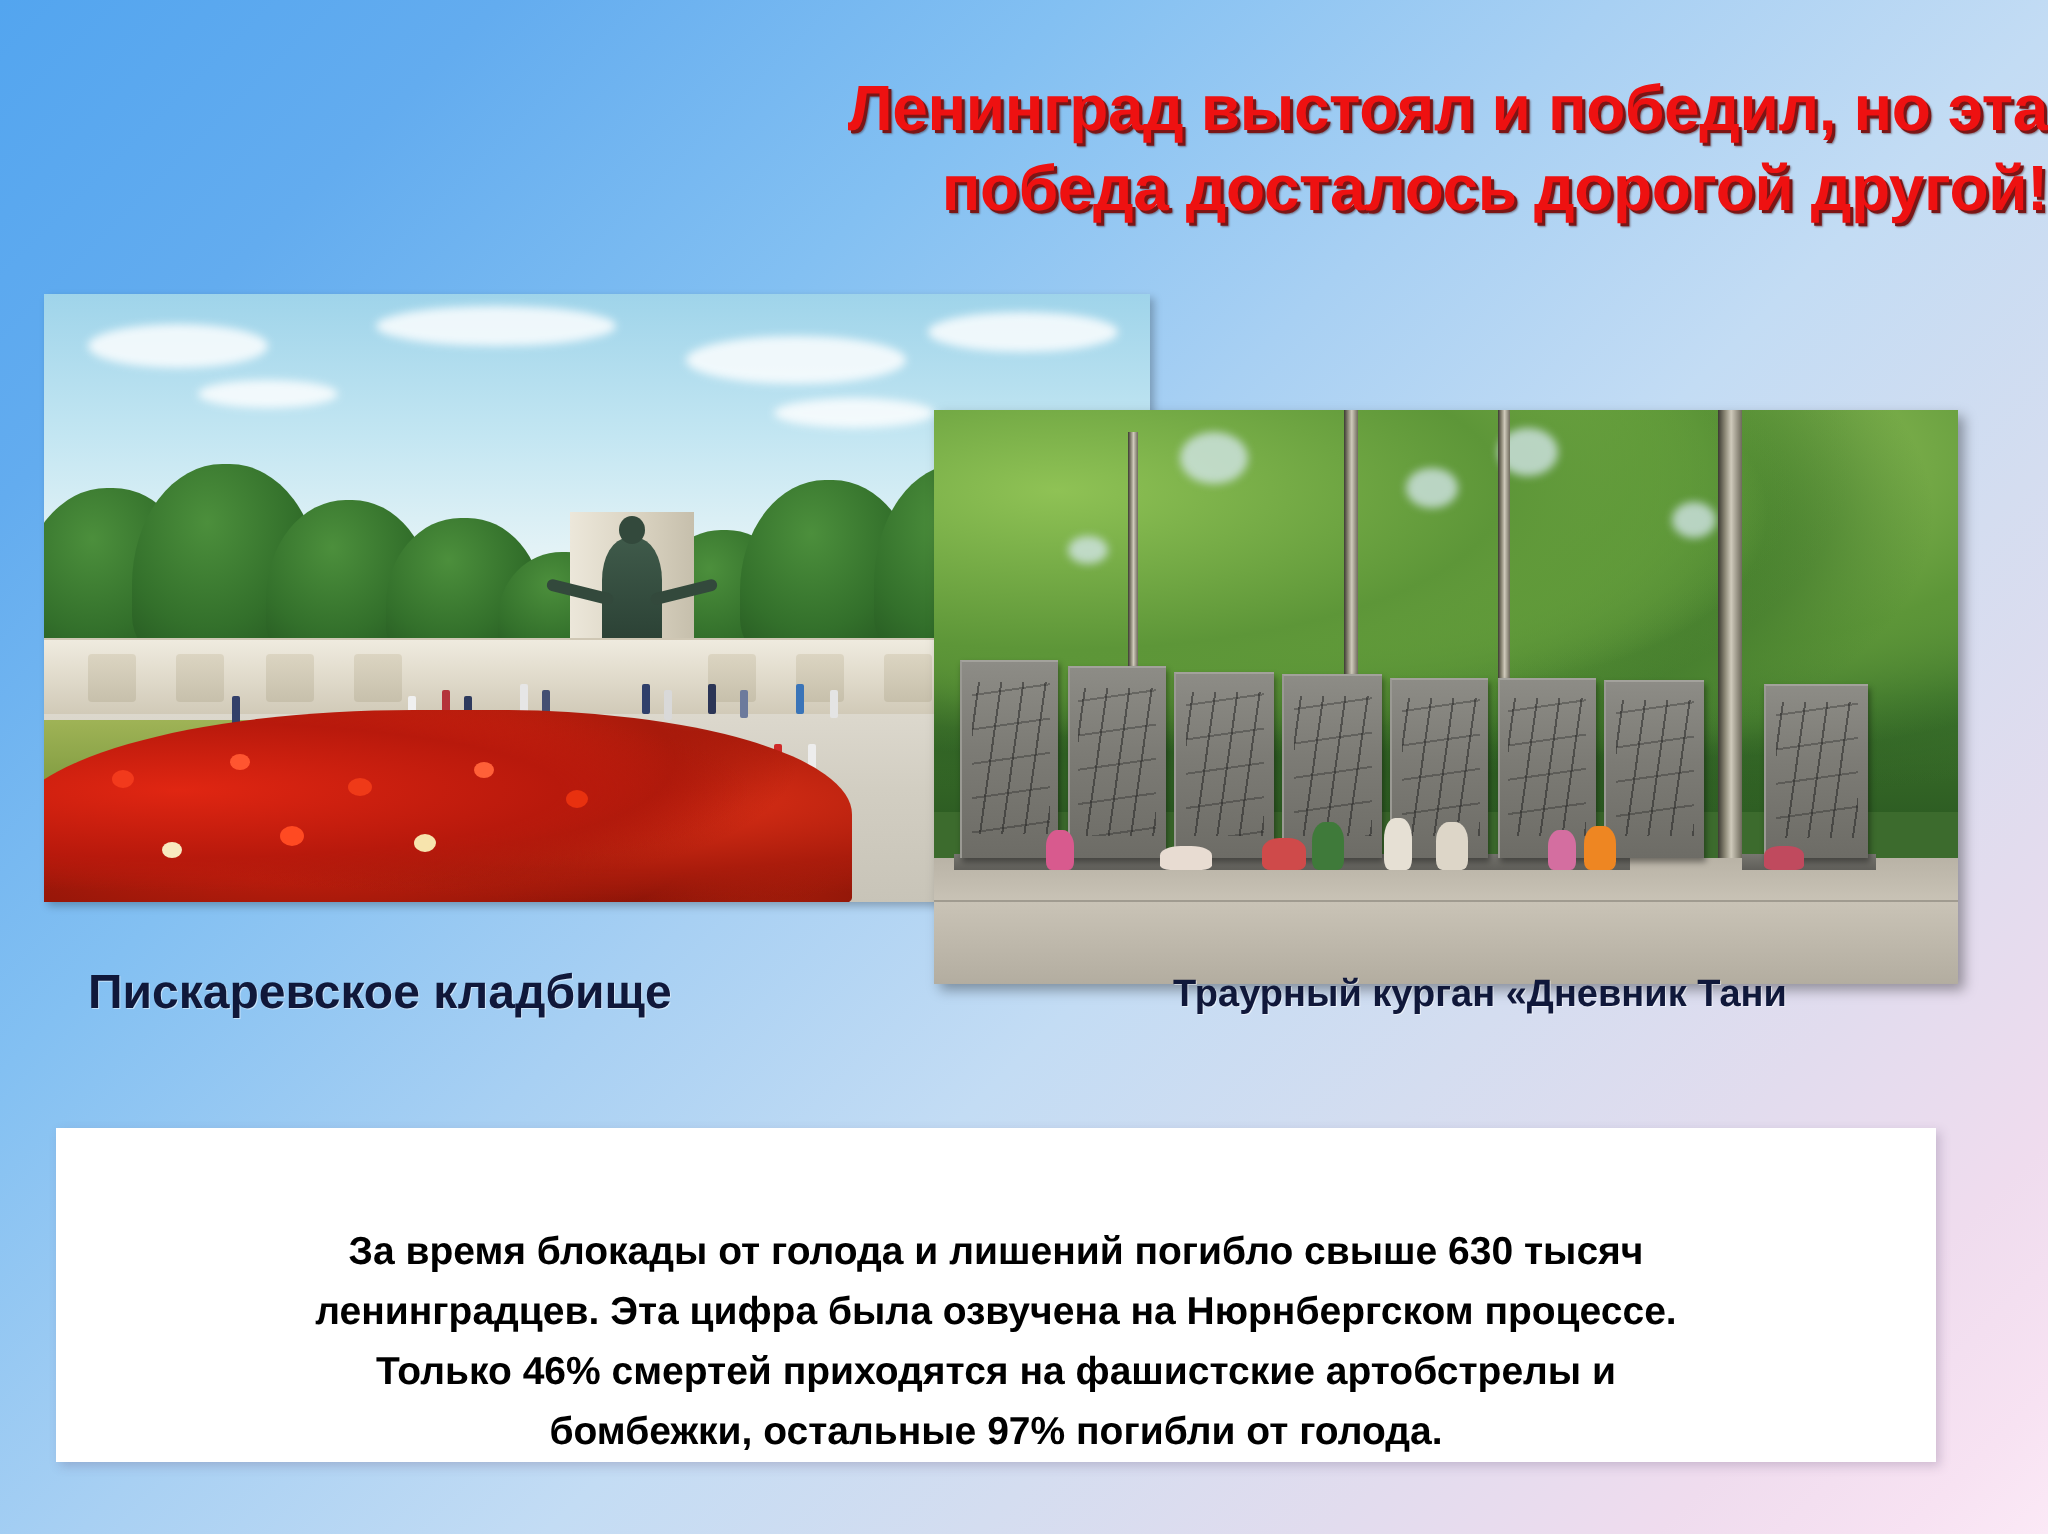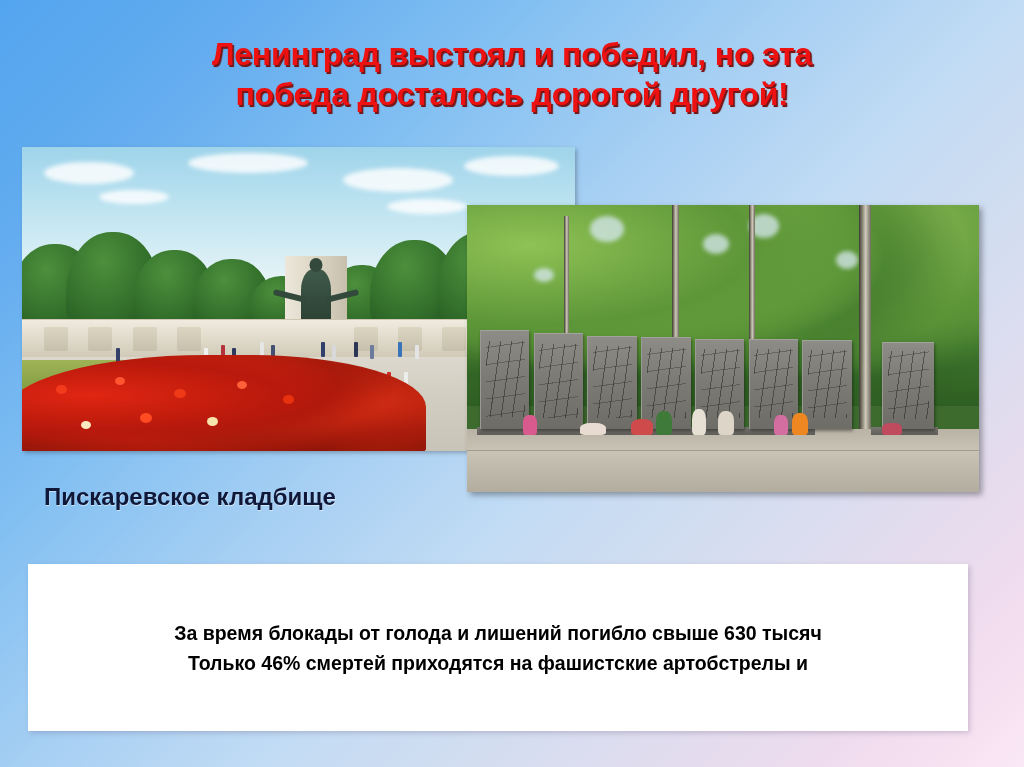--- a/index.html
+++ b/index.html
@@ -21,21 +21,21 @@
         #f7e2f2 96%,
         #fbe9f6 100%);
     position: relative;
   }
 
   
   .title-wrap {
     position: absolute;
     left: 0; top: 34px;
     width: 1024px;
-    text-align: center;
+    text-align: right;
   }
   .title-line {
     color: #ee1111;
     font-size: 32px;
     font-weight: bold;
     line-height: 40px;
     letter-spacing: -0.2px;
     text-shadow: 1.5px 1.5px 0 #7a1616, 2px 2px 1px rgba(60,10,10,.45);
     white-space: nowrap;
   }
@@ -207,21 +207,21 @@
     text-align: center;
   }
 
   
   .bottom-box {
     position: absolute;
     left: 28px; top: 564px;
     width: 940px; height: 167px;
     background: #ffffff;
     box-shadow: 2px 2px 5px rgba(90,70,110,.25);
-    display:flex; align-items:center; justify-content:center;
+    display:flex; align-items:flex-end; justify-content:center;
   }
   .bottom-text {
     color:#000;
     font-weight:bold;
     font-size: 19.5px;
     line-height: 30px;
     text-align:center;
     padding: 0 22px;
   }
   .bottom-text p { margin:0; }
@@ -361,20 +361,23 @@
   <div class="bouquet" style="left:44%;width:14px;height:26px;background:#e6e0d4;"></div>
   <div class="bouquet" style="left:49%;width:16px;height:24px;background:#ddd6c8;"></div>
   <div class="bouquet" style="left:60%;width:14px;height:20px;background:#d46ea0;"></div>
   <div class="bouquet" style="left:63.5%;width:16px;height:22px;background:#ee8622;"></div>
   <div class="bouquet" style="left:81%;width:20px;height:12px;background:#c04a5e;"></div>
 </div>
 
 <div class="caption" id="caption-1">Пискаревское кладбище</div>
 
 <div class="caption" id="caption-2">
+  <div>Траурный курган «Дневник Тани</div>
 </div>
 
 <div class="bottom-box">
   <div class="bottom-text">
     <p>За время блокады от голода и лишений погибло свыше 630 тысяч</p>
+    <p>ленинградцев. Эта цифра была озвучена на Нюрнбергском процессе.</p>
     <p>Только 46% смертей приходятся на фашистские артобстрелы и</p>
+    <p>бомбежки, остальные 97% погибли от голода.</p>
   </div>
 </div>
 
 </body></html>

